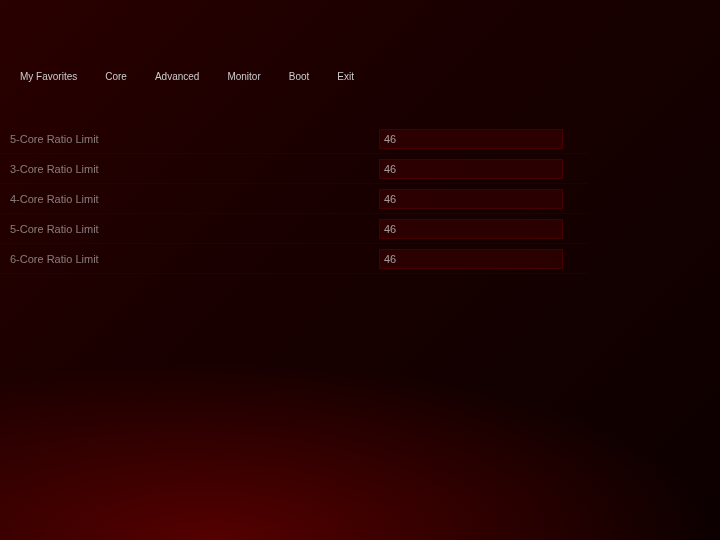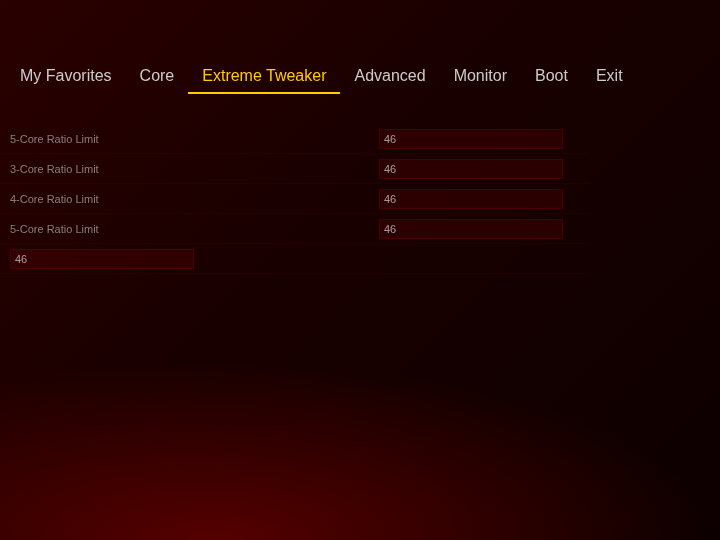--- a/index.html
+++ b/index.html
@@ -111,21 +111,21 @@
       display: flex;
       align-items: stretch;
       height: 34px;
       padding: 0 6px;
     }
     .nav-tab {
       padding: 0 14px;
       display: flex;
       align-items: center;
       color: #ccc;
-      font-size: 16px;
+      font-size: 10px;
       cursor: pointer;
       border: none;
       background: transparent;
       position: relative;
       white-space: nowrap;
     }
     .nav-tab.active {
       color: #ffcc00;
       border-bottom: 2px solid #ffcc00;
       margin-bottom: -2px;
@@ -379,21 +379,20 @@
       <div class="info-shortcut">
         <span class="info-shortcut-icon">?</span>
         <span>Hot Keys</span>
       </div>
     </div>
   </div>
 
   <div class="nav-bar">
     <button class="nav-tab">My Favorites</button>
     <button class="nav-tab">Core</button>
-    <button class="nav-tab active">Extreme Tweaker</button>
     <button class="nav-tab">Advanced</button>
     <button class="nav-tab">Monitor</button>
     <button class="nav-tab">Boot</button>
     <button class="nav-tab">Exit</button>
   </div>
 
   <div class="content-area">
 
     <div class="settings-panel">
       <div class="settings-list">
@@ -427,20 +426,21 @@
         </div>
 
         <div class="setting-row dim">
           <span class="setting-label">5-Core Ratio Limit</span>
           <div class="setting-value">
             <div class="value-box">46</div>
           </div>
         </div>
 
         <div class="setting-row dim">
+          <span class="setting-label">6-Core Ratio Limit</span>
           <div class="setting-value">
             <div class="value-box">46</div>
           </div>
         </div>
 
         <div class="setting-row">
           <span class="setting-label">BCLK Frequency : DRAM Frequency Ratio</span>
           <div class="setting-value">
             <div class="value-dropdown">
               <span>Auto</span>

